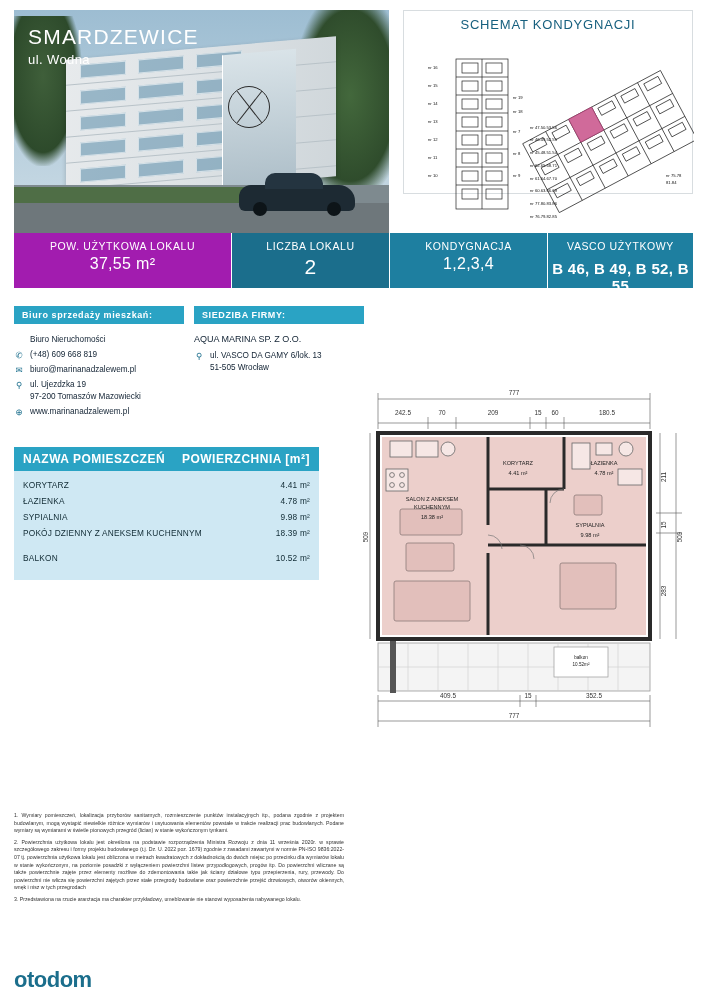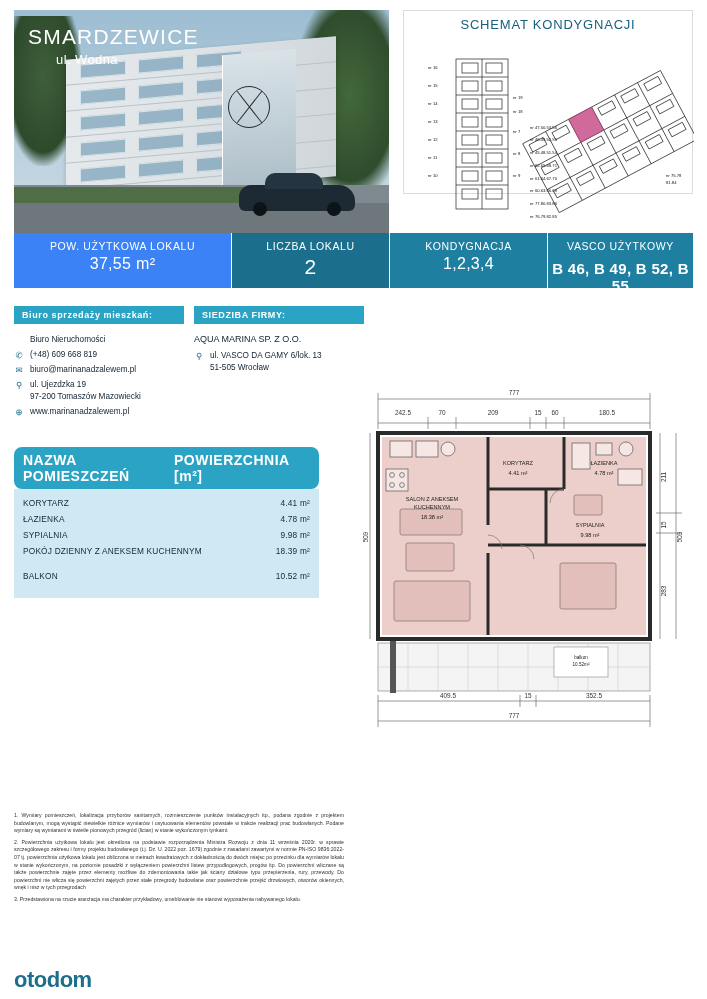--- a/index.html
+++ b/index.html
@@ -18,21 +18,21 @@
   .photo-panel {
     position: absolute; left: 0; top: 0; width: 375px; height: 223px;
     background: linear-gradient(#8fb6cd 0%, #b9d2e0 45%, #cfdfe7 100%);
     overflow: hidden;
   }
   .photo-title {
     position: absolute; left: 14px; top: 16px; z-index: 6;
     color: #ffffff; letter-spacing: 1.2px;
   }
   .photo-title .l1 { font-size: 21px; font-weight: 400; line-height: 22px; }
-  .photo-title .l2 { font-size: 13px; font-weight: 400; margin-top: 4px; letter-spacing: .4px; margin-left: 28px; }
+  .photo-title .l2 { font-size: 13px; font-weight: 400; margin-top: 4px; letter-spacing: .4px; }
 
   
   .sky { position: absolute; inset: 0; background: linear-gradient(#9dbdd2, #cdddE6); }
   .tree-l { position: absolute; left: -10px; top: 6px; width: 78px; height: 150px;
     background: radial-gradient(ellipse at 50% 40%, #3f5f3a 0%, #2d4a2b 60%, rgba(45,74,43,0) 72%); }
   .tree-r { position: absolute; right: -16px; top: 0px; width: 110px; height: 190px;
     background: radial-gradient(ellipse at 50% 45%, #43683c 0%, #2f4c2c 58%, rgba(47,76,44,0) 74%); }
   .bldg {
     position: absolute; left: 52px; top: 38px; width: 270px; height: 140px;
     background: linear-gradient(100deg,#e7eaec 0%, #dfe4e7 40%, #cfd6da 100%);
@@ -77,21 +77,21 @@
   .scheme-canvas { position: absolute; left: 0; top: 26px; width: 100%; height: 197px; }
 
   
   .stats {
     position: absolute; left: 0; top: 223px; width: 679px; height: 55px;
     display: flex;
   }
   .stat { position: relative; color: #fff; text-align: center; }
   .stat .lab { font-size: 10.5px; letter-spacing: .6px; padding-top: 7px; }
   .stat .val { font-size: 16px; letter-spacing: .3px; margin-top: 3px; }
-  .stat.s1 { width: 217px; background: #3b82f6; }
+  .stat.s1 { width: 217px; background: #a21caf; }
   .stat.s2 { width: 158px; background: #1b6e8c; }
   .stat.s3 { width: 158px; background: #1e7fa0; }
   .stat.s4 { width: 146px; background: #1e7fa0; }
   .stat.s4 .val { font-size: 15px; font-weight: bold; margin-top: 8px; }
   .stat.s2 .val { font-size: 21px; }
   .stat + .stat { border-left: 1px solid #ffffff; }
 
   
   .contact { position: absolute; left: 14px; top: 306px; width: 350px; }
   .sec-head {
@@ -113,22 +113,22 @@
   .logo-mark:before, .logo-mark:after {
     content: ""; position: absolute; left: 50%; top: 0; width: 1px; height: 100%;
     background: #2a2a2a; transform-origin: 50% 50%;
   }
   .logo-mark:before { transform: rotate(38deg); }
   .logo-mark:after { transform: rotate(-38deg); }
 
   
   .rooms { position: absolute; left: 14px; top: 447px; width: 305px; }
   .rooms-head {
-    background: #2aa3c4; color: #fff; font-size: 14px; font-weight: bold;
-    display: flex; justify-content: space-between; padding: 5px 9px; letter-spacing: .5px; border-radius: 8px;
+    background: #2aa3c4; color: #fff; font-size: 12px; font-weight: bold;
+    display: flex; justify-content: space-between; padding: 5px 9px; letter-spacing: .5px;
   }
   .rooms-body { background: #cfe8f3; padding: 6px 9px 14px 9px; }
   .rooms-body .r {
     display: flex; justify-content: space-between; font-size: 8.3px; color: #102a33;
     padding: 3px 0; letter-spacing: .2px;
   }
   .rooms-body .r.gap { margin-top: 9px; }
 
   
   .plan { position: absolute; left: 360px; top: 385px; width: 335px; height: 360px; }

